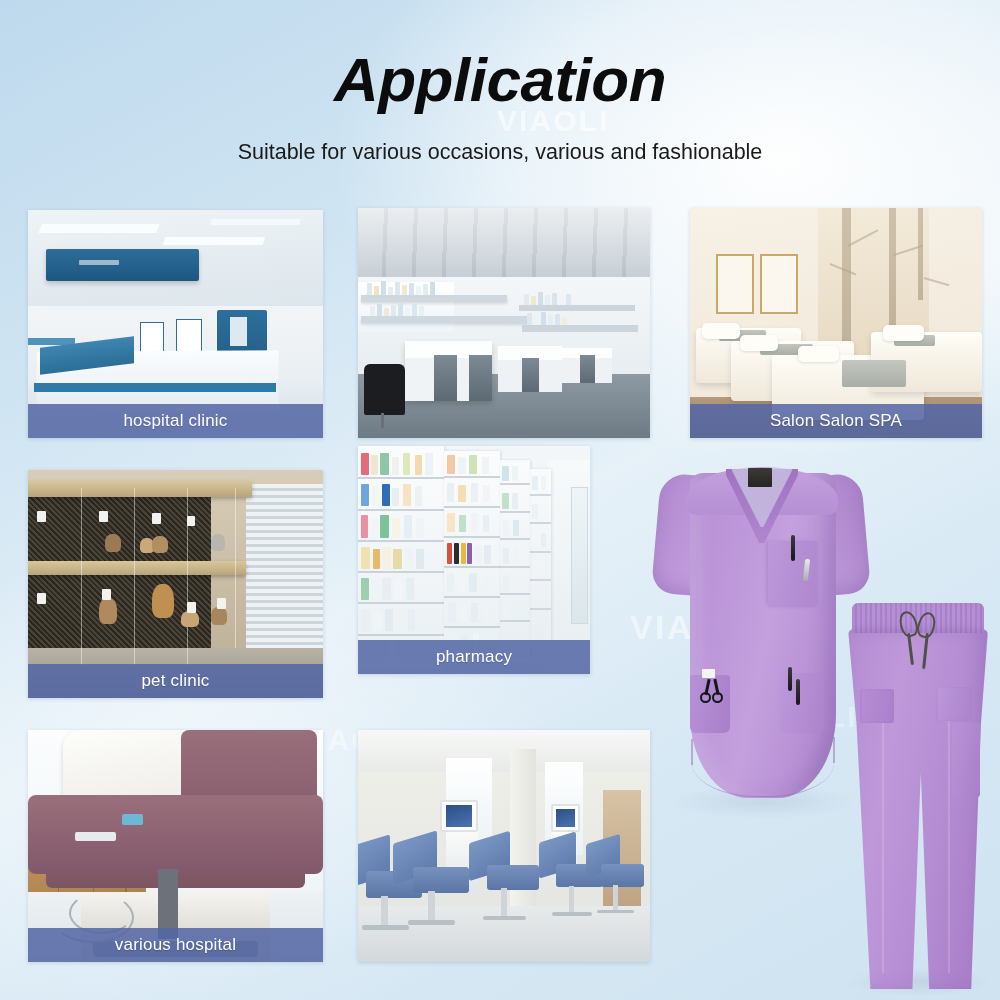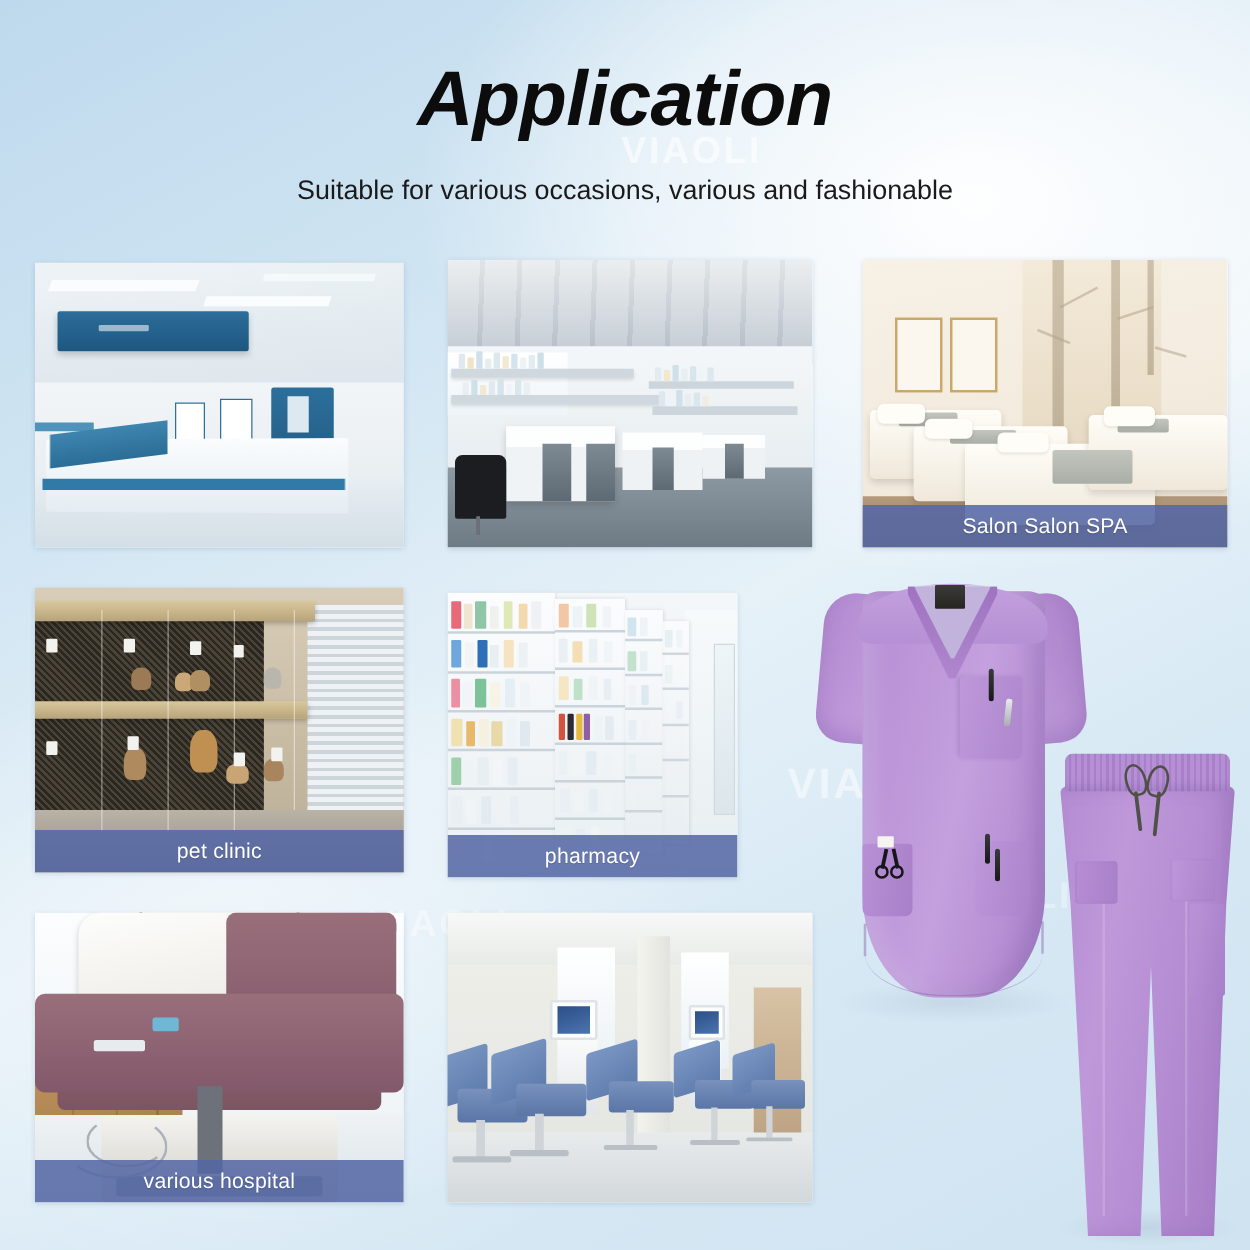--- a/index.html
+++ b/index.html
@@ -282,20 +282,21 @@
     <div class="r hc-sign"></div>
     <div class="r hc-baseb"></div>
     <div class="r hc-door"></div>
     <div class="r hc-p1"></div>
       <div class="r hc-p2"></div>
     <div class="r hc-floor"></div>
     <div class="r hc-desk"></div>
     <div class="r hc-desktop"></div>
     <div class="r hc-deskstripe"></div>
   </div>
+  <div class="caption">hospital clinic</div>
 </div>
 
 <div class="tile" style="left:358px;top:208px;width:292px;height:230px;">
   <div class="scene">
     <div class="r lb-ceil"></div>
       <div class="r lb-ceil2"></div>
     <div class="r lb-wall"></div>
     <div class="r lb-win"></div>
     <div class="r lb-floor"></div>
     <div class="r lb-shelfA"></div>
@@ -407,21 +408,21 @@
     <div class="pc-card" style="left:42%;top:19%;width:9px;height:11px;"></div>
     <div class="pc-card" style="left:54%;top:20%;width:8px;height:10px;"></div>
     <div class="pc-card" style="left:3%;top:54%;width:9px;height:11px;"></div>
     <div class="pc-card" style="left:25%;top:52%;width:9px;height:11px;"></div>
     <div class="pc-card" style="left:54%;top:58%;width:9px;height:11px;"></div>
     <div class="pc-card" style="left:64%;top:56%;width:9px;height:11px;"></div>
   </div>
   <div class="caption">pet clinic</div>
 </div>
 
-<div class="tile" style="left:358px;top:474px;width:232px;height:228px;">
+<div class="tile" style="left:358px;top:446px;width:232px;height:228px;">
   <div class="scene">
     <div class="r ph-bg"></div>
     <div class="r ph-room"></div>
     <div class="r ph-door"></div>
     <div class="ph-unit" style="left:0;top:0;width:37%;height:98%;">
       <div class="ph-shelf" style="top:14%"></div>
         <div class="ph-shelf" style="top:28%"></div>
       <div class="ph-shelf" style="top:42%"></div>
         <div class="ph-shelf" style="top:56%"></div>
       <div class="ph-shelf" style="top:70%"></div>

